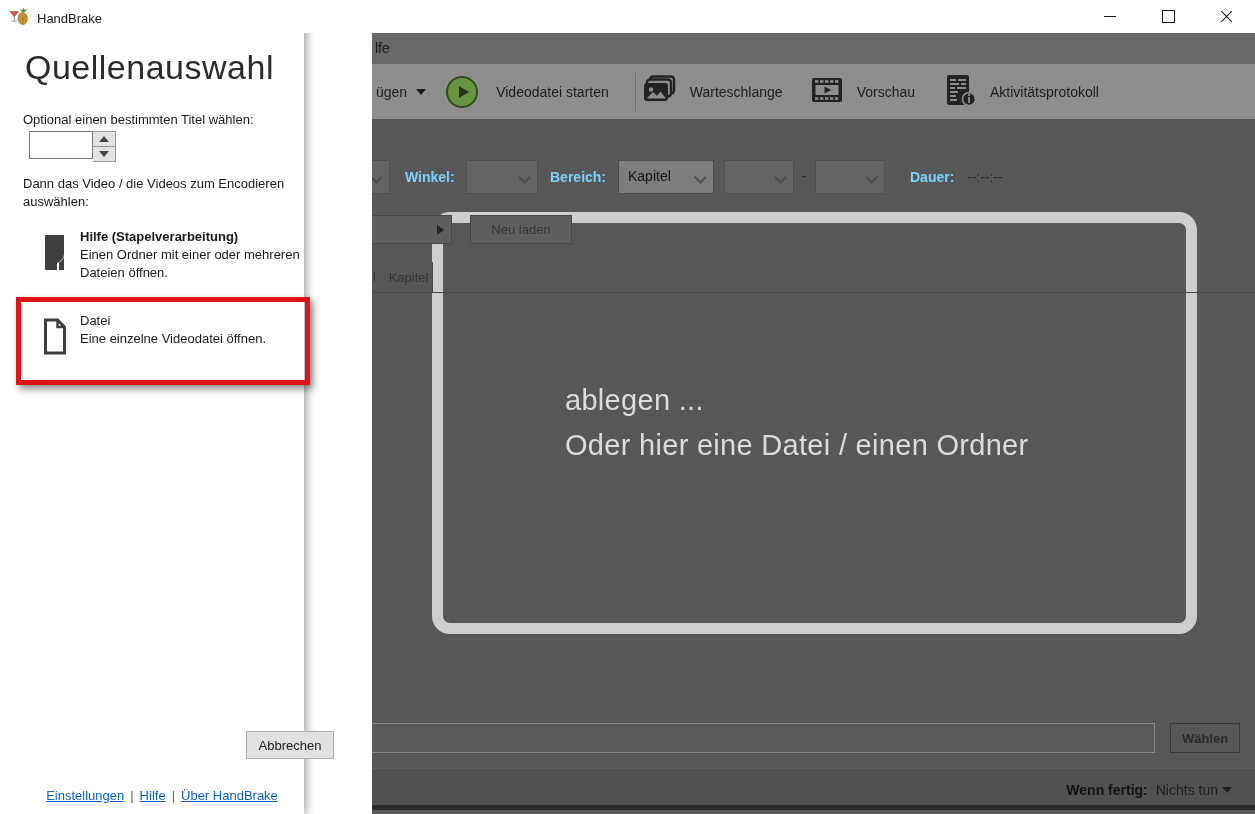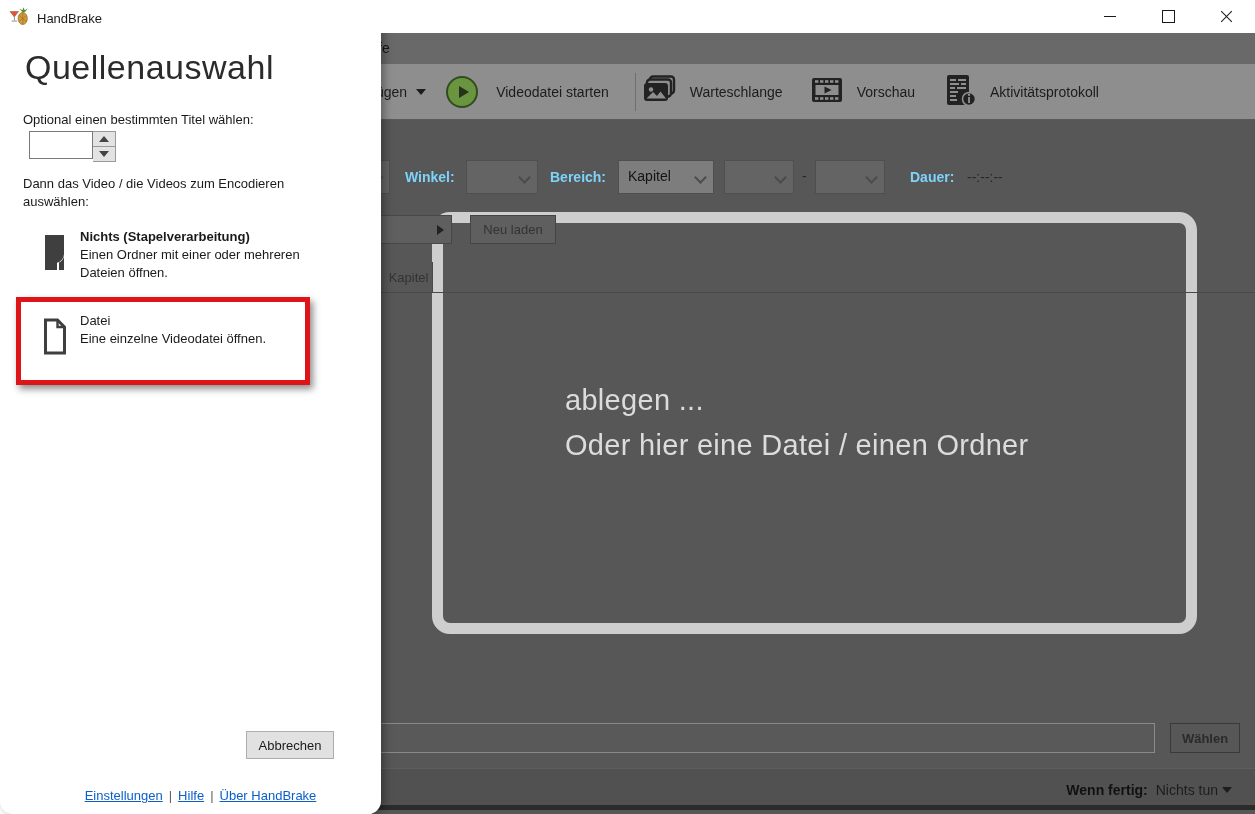--- a/index.html
+++ b/index.html
@@ -59,21 +59,21 @@
   .pathfield{position:absolute;left:-20px;top:690px;width:803px;height:30px;background:#595959;border:1px solid #8a8a8a;box-sizing:border-box;}
   .choosebtn{position:absolute;left:798px;top:690px;width:70px;height:30px;background:#575757;border:1px solid #3a3a3a;box-sizing:border-box;color:#2b2b2b;font-weight:bold;font-size:13px;display:flex;align-items:center;justify-content:center;}
   .statusbar{position:absolute;left:0;top:735px;width:100%;height:41px;background:#515151;border-top:1px solid #5e5e5e;}
   .whendone{position:absolute;right:23px;top:13px;display:flex;align-items:center;font-size:14px;color:#111;}
   .wd-label{font-weight:bold;}
   .wd-value{margin-left:8px;color:#1d1d1d;}
   .wd-caret{width:0;height:0;border-left:5px solid transparent;border-right:5px solid transparent;border-top:6px solid #1d1d1d;margin-left:4px;}
   .bottomstrip{position:absolute;left:0;bottom:0;width:100%;height:5px;background:#2b2b2b;}
 
   
-  .panel{position:absolute;left:0;top:0;width:381px;height:814px;background:#ffffff;z-index:10;box-shadow:3px 0 8px rgba(0,0,0,.35);border-radius:13px;}
+  .panel{position:absolute;left:0;top:0;width:304px;height:814px;background:#ffffff;z-index:10;box-shadow:3px 0 8px rgba(0,0,0,.35);}
   .panel-title{position:absolute;left:25px;top:48px;font-size:34px;font-weight:300;color:#2b2b2b;letter-spacing:.5px;}
   .hint{position:absolute;left:23px;top:112px;font-size:13px;color:#1a1a1a;}
   .spinner{position:absolute;left:29px;top:131px;display:flex;}
   .spin-input{width:54px;height:26px;border:1px solid #7a7a7a;background:#fff;font-size:13px;padding:0 4px;box-sizing:content-box;outline:none;}
   .spin-btns{display:flex;flex-direction:column;border:1px solid #999;border-left:none;}
   .spin-btn{width:22px;height:14px;background:#e3e3e3;display:flex;align-items:center;justify-content:center;}
   .spin-btn + .spin-btn{border-top:1px solid #999;}
   .arr-up{width:0;height:0;border-left:5px solid transparent;border-right:5px solid transparent;border-bottom:6px solid #444;}
   .arr-dn{width:0;height:0;border-left:5px solid transparent;border-right:5px solid transparent;border-top:6px solid #444;}
   .instruction{position:absolute;left:23px;top:175px;width:300px;font-size:13px;color:#1a1a1a;line-height:18px;}
@@ -174,21 +174,21 @@
   <span class="val" style="left:430px;top:135px;">-</span>
   <div class="dd" style="left:443px;top:127px;width:70px;">
       <span class="chev"></span>
     </div>
   <span class="lbl" style="left:538px;top:136px;">Dauer:</span>
   <span class="val" style="left:595px;top:136px;">--:--:--</span>
 
   <div class="presetdd">
       <span class="tri-right"></span>
     </div>
-  <div class="gbtn" style="left:98px;width:86px;">Neu laden</div>
+  <div class="gbtn" style="left:98px;width:102px;">Neu laden</div>
 
   <span class="tabfrag">l</span>
   <div class="tab">Kapitel</div>
   <div class="tabline"></div>
 
   <div class="dropzone">
     <div class="droptext">
       <span>ablegen ...</span>
       <span>Oder hier eine Datei / einen Ordner</span>
     </div>
@@ -253,21 +253,21 @@
   <div class="instruction">Dann das Video / die Videos zum Encodieren auswählen:</div>
 
   <div class="option opt-ordner">
     <span class="opt-icon">
       <svg width="26" height="37" viewBox="0 0 26 37">
         <path d="M3 1 H22 V20 a9 9 0 0 1 -7 8.7 L15 36 H3 Z" fill="#3f3f3f"></path>
         <path d="M17 28.5 a9 9 0 0 0 5 -6 V36 H17 Z" fill="#3f3f3f"></path>
       </svg>
     </span>
     <div class="opt-text">
-      <b>Nichts (Stapelverarbeitung)</b><br>
+      <b>Hilfe (Stapelverarbeitung)</b><br>
       <span>Einen Ordner mit einer oder mehreren Dateien öffnen.</span>
     </div>
   </div>
 
   <div class="option opt-datei">
     <span class="opt-icon">
       <svg width="26" height="37" viewBox="0 0 26 37">
         <path d="M3.5 2 H15.5 L22.5 9 V35 H3.5 Z" fill="none" stroke="#3f3f3f" stroke-width="3"></path>
         <path d="M15.5 2 V9 H22.5" fill="none" stroke="#3f3f3f" stroke-width="2.4"></path>
       </svg>

